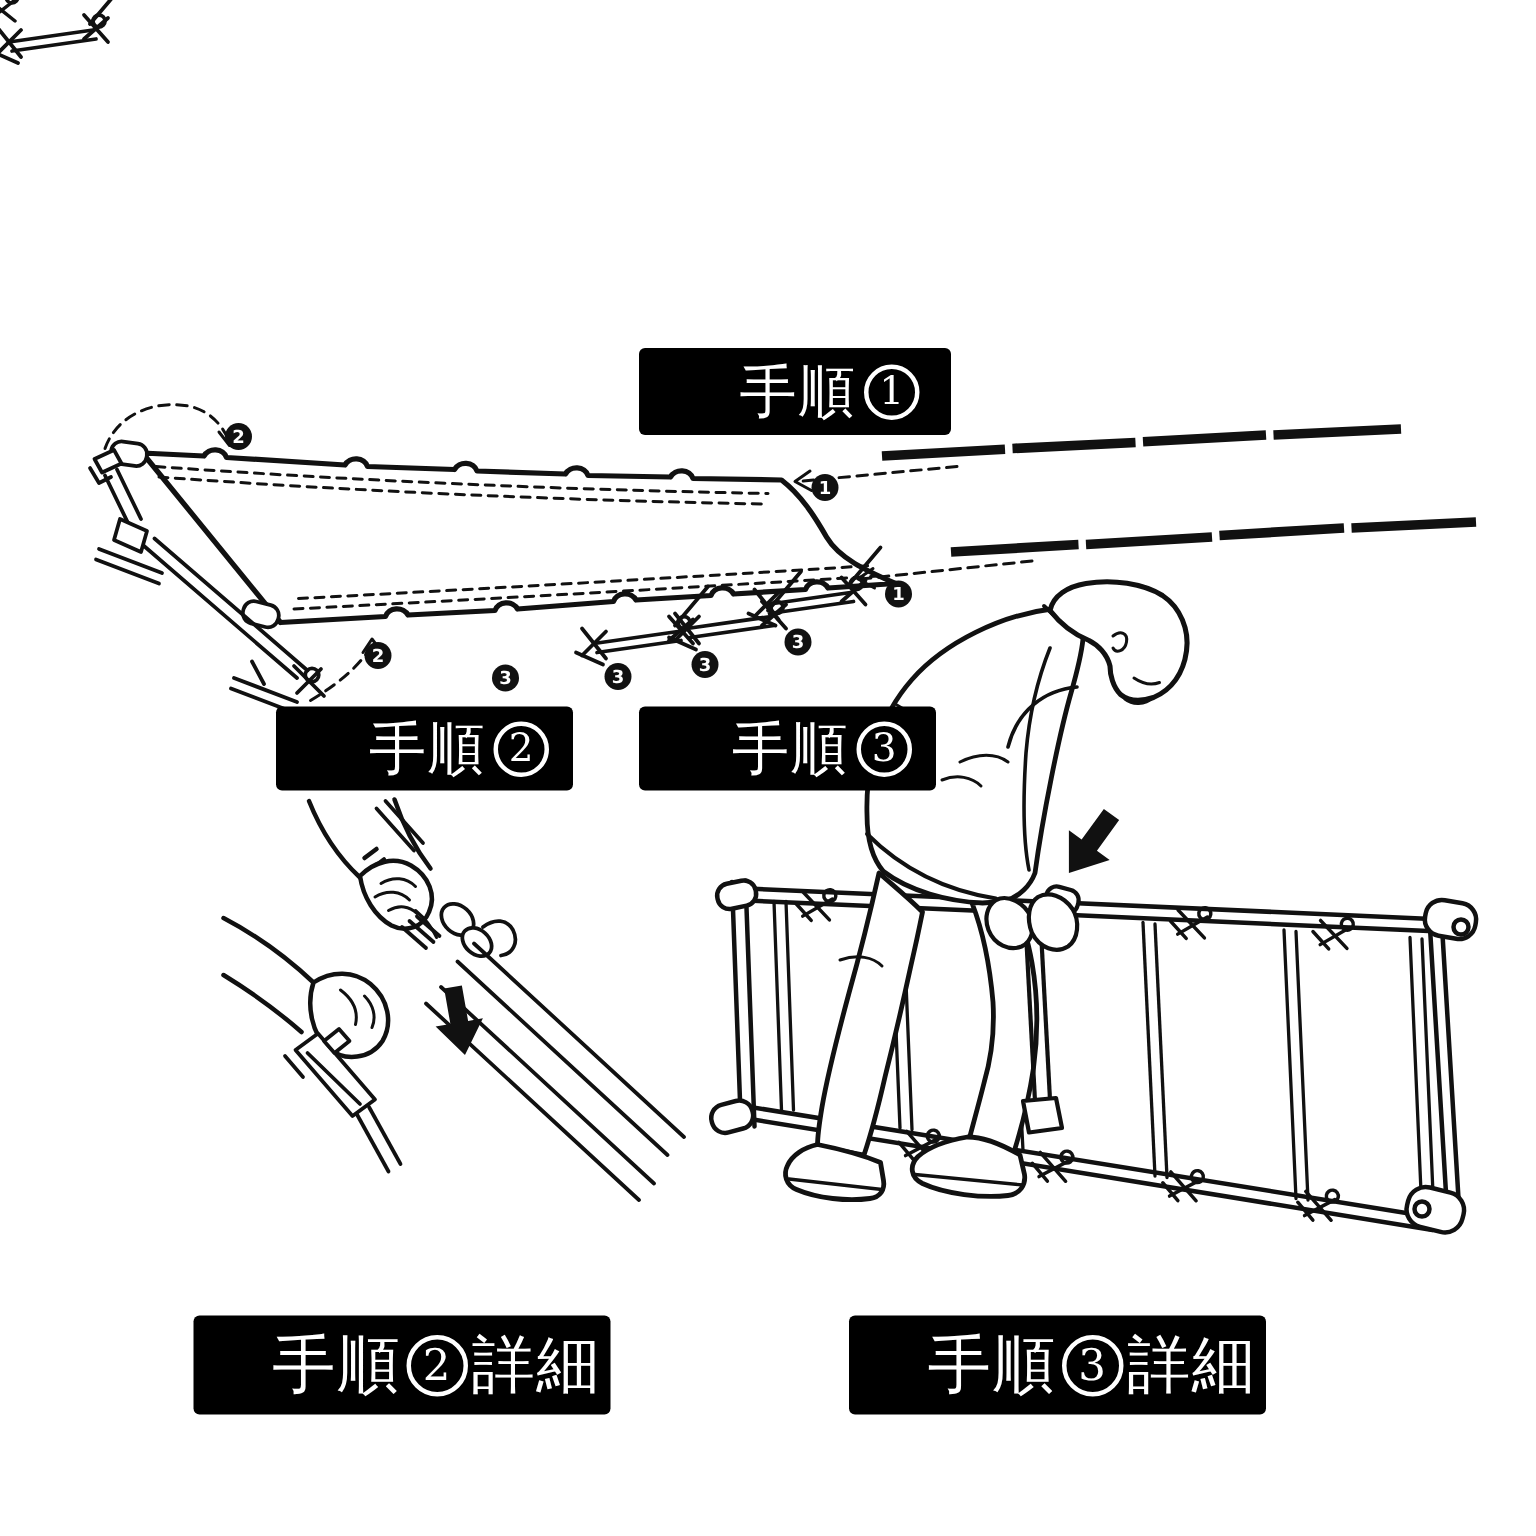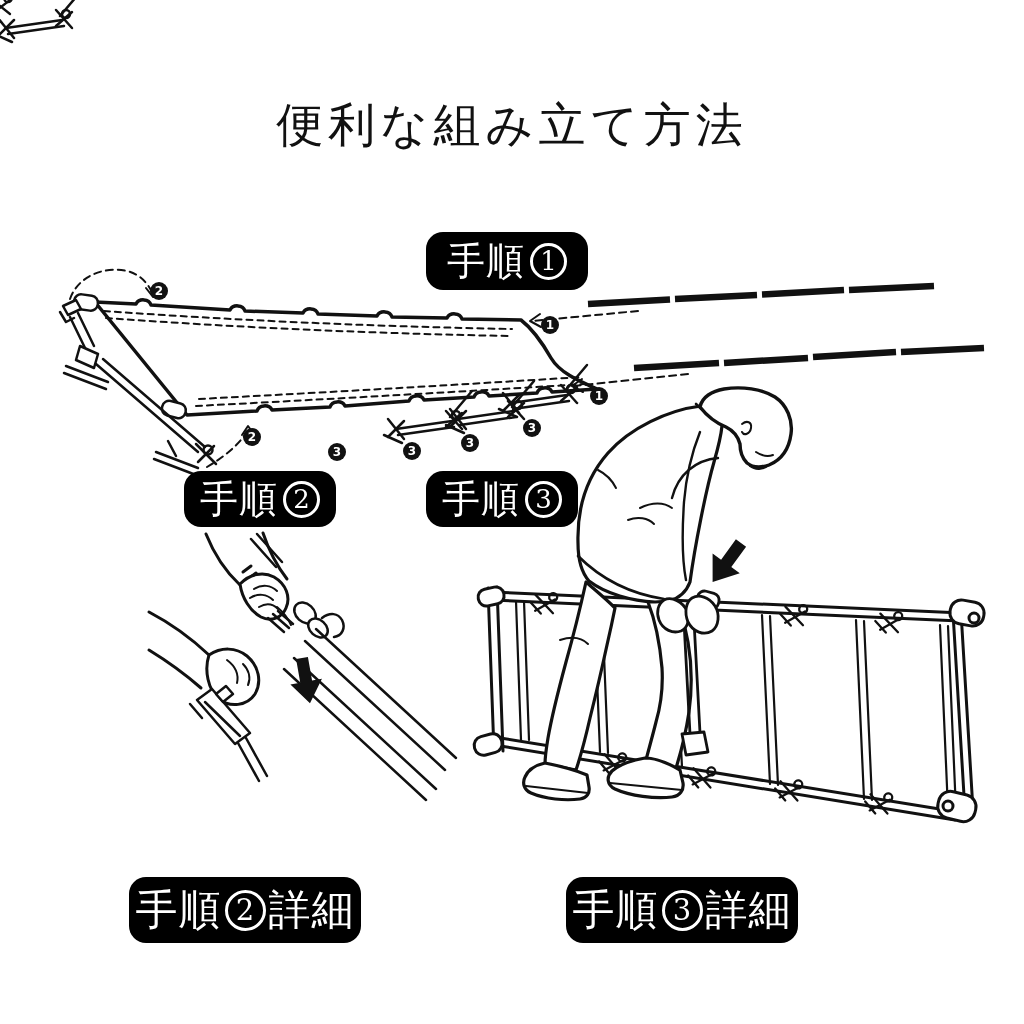--- a/index.html
+++ b/index.html
@@ -3,21 +3,21 @@
 <meta charset="utf-8">
 <style>
   html,body{margin:0;padding:0;background:#fff;}
   #stage{position:relative;width:1024px;height:1024px;background:var(--bg,#fff);overflow:hidden;
          font-family:"DejaVu Serif","Liberation Serif",serif;}
   #art{position:absolute;inset:0;}
   .title{position:absolute;left:0;right:0;top:94px;text-align:center;
          font-size:47px;letter-spacing:5px;color:var(--ink,#111);}
   .badge{position:absolute;display:flex;align-items:center;justify-content:center;
          background:var(--badge-bg,#000);color:var(--badge-fg,#fff);
-         border-radius:17px;line-height:1;}
+         border-radius:4px;line-height:1;padding-left:46px;}
   .badge .txt{letter-spacing:1px;}
   .badge .circ{display:inline-flex;align-items:center;justify-content:center;
          border:3px solid var(--badge-fg,#fff);border-radius:50%;box-sizing:border-box;
          margin-left:5px;}
   .b-top{height:58px;width:162px;font-size:38px;}
   .b-top .circ{width:37px;height:37px;font-size:26px;}
   .b-bot{height:66px;width:232px;font-size:42px;}
   .b-bot .circ{width:41px;height:41px;font-size:29px;margin:0 3px;}
   .marker{position:absolute;width:18px;height:18px;border-radius:50%;
          background:var(--ink,#111);color:#fff;display:flex;align-items:center;justify-content:center;
@@ -247,21 +247,20 @@
         <path fill="#fff" d="M 682,734 L 704,732 L 708,752 L 686,755 Z"></path>
       </g>
       <g stroke-width="2.8">
         <path fill="#fff" d="M 664,600 C 658,604 656,612 659,620 C 663,630 673,634 681,631 C 688,628 690,619 687,611 C 683,602 672,596 664,600 Z"></path>
         <path fill="#fff" d="M 692,598 C 686,602 684,612 688,622 C 693,632 704,636 712,631 C 719,626 720,614 715,606 C 709,597 699,594 692,598 Z"></path>
       </g>
       <path fill="#111" stroke="none" transform="translate(741 543) rotate(36) scale(1.05)" d="M -6,0 L -6,24 L -16,24 L 0,46 L 16,24 L 6,24 L 6,0 Z"></path>
     </g>
   </svg>
 
-  <div class="title">便利な組み立て方法</div>
 
   <div class="badge b-top" style="left:426px;top:232px;">
     <span class="txt">手順</span>
     <span class="circ">1</span>
   </div>
   <div class="badge b-top" style="left:184px;top:471px;width:152px;height:56px;">
     <span class="txt">手順</span>
     <span class="circ">2</span>
   </div>
   <div class="badge b-top" style="left:426px;top:471px;width:152px;height:56px;">

